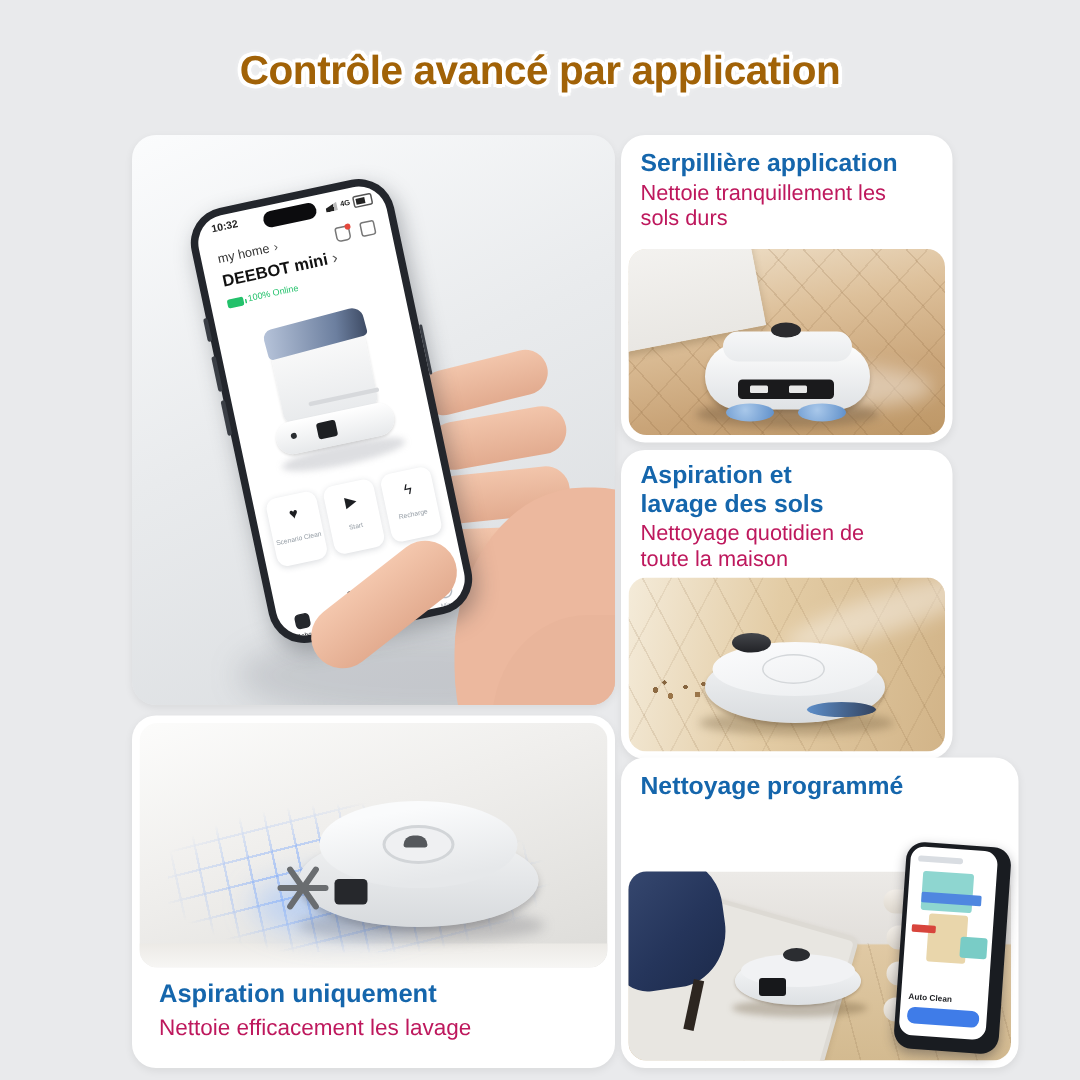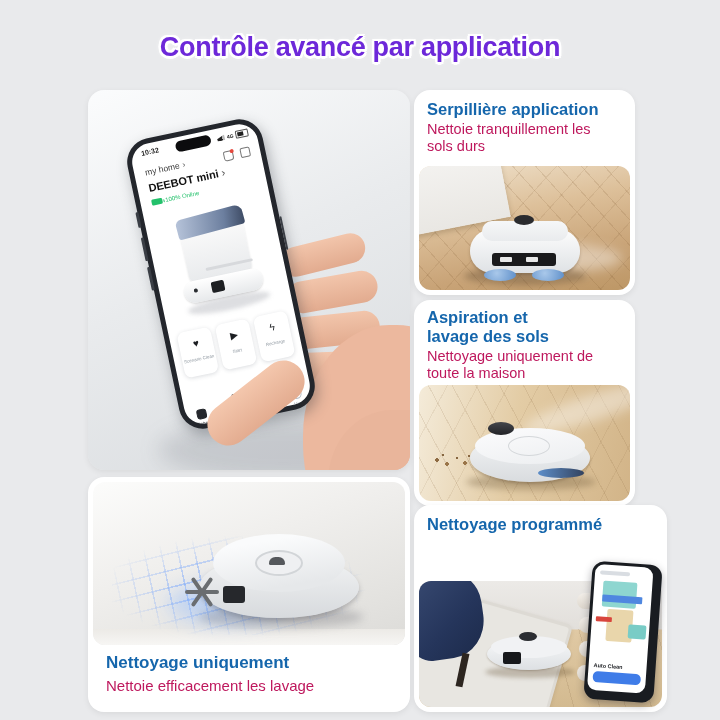--- a/index.html
+++ b/index.html
@@ -1,30 +1,30 @@
 <!DOCTYPE html>
 <html><head>
 <meta charset="utf-8">
 <style>
   html,body{margin:0;padding:0;}
   .page{position:relative;width:720px;height:720px;background:#e9eaec;font-family:"Liberation Sans",sans-serif;overflow:hidden;}
 
   
   .main-title{position:absolute;top:32px;left:0;right:0;text-align:center;
-    font-size:27px;font-weight:bold;color:#6d28d9;letter-spacing:-0.3px;
+    font-size:27px;font-weight:bold;color:#a16207;letter-spacing:-0.3px;
     text-shadow:-2px -2px 0 #fff,2px -2px 0 #fff,-2px 2px 0 #fff,2px 2px 0 #fff,
       -2.5px 0 0 #fff,2.5px 0 0 #fff,0 -2.5px 0 #fff,0 2.5px 0 #fff,0 0 6px #fff;}
 
   
   .card{position:absolute;background:#fff;border-radius:16px;box-shadow:0 2px 6px rgba(0,0,0,.07);}
   #card-phone{left:88px;top:90px;width:322px;height:380px;overflow:hidden;
     background:linear-gradient(155deg,#fbfcfd 0%,#e9ebed 45%,#d8dbde 100%);}
   #card-mop{left:414px;top:90px;width:221px;height:205px;}
   #card-vacmop{left:414px;top:300px;width:221px;height:206px;}
-  #card-sched{left:414px;top:505px;width:253px;height:207px;overflow:hidden;}
+  #card-sched{left:414px;top:505px;width:253px;height:207px;overflow:hidden;padding-left:12px;}
   #card-carpet{left:88px;top:477px;width:322px;height:235px;}
 
   .panel-title{position:absolute;left:13px;top:10px;font-size:16.5px;font-weight:bold;color:#1566ac;line-height:1.13;}
   .panel-body{position:absolute;left:13px;font-size:14.5px;color:#be185d;line-height:1.16;}
   .panel-img{position:absolute;left:5px;right:5px;bottom:5px;border-radius:12px;overflow:hidden;}
 
   #card-mop .panel-body{top:31px;max-width:185px;}
   #card-mop .panel-img{top:76px;}
   #card-vacmop .panel-title{top:8px;max-width:150px;}
   #card-vacmop .panel-body{top:48px;max-width:178px;}
@@ -309,21 +309,21 @@
           <i style="left:34px;"></i>
         </div>
         <div class="rm-mop" style="left:14px;"></div>
         <div class="rm-mop" style="left:62px;"></div>
       </div>
     </div>
   </div>
 
   <div class="card" id="card-vacmop">
     <div class="panel-title">Aspiration et lavage des sols</div>
-    <div class="panel-body">Nettoyage uniquement de toute la maison</div>
+    <div class="panel-body">Nettoyage quotidien de toute la maison</div>
     <div class="panel-img">
       <div class="scene-wood2"></div>
       <div class="shine" style="left:48%;top:8%;width:150px;height:26px;transform:rotate(-18deg);"></div>
       <div class="debris"></div>
       <div class="robot-v">
         <div class="rv-shadow"></div>
         <div class="rv-body"></div>
         <div class="rv-top"></div>
         <div class="rv-ring"></div>
         <div class="rv-lidar"></div>
@@ -378,17 +378,17 @@
         <div class="rc-dome"></div>
         <div class="rc-ring">
           <div class="rc-logo"></div>
         </div>
         <div class="rc-sensor"></div>
         <div class="rc-brush"></div>
         <div class="rc-brush b2"></div>
         <div class="rc-brush b3"></div>
       </div>
     </div>
-    <div class="panel-title">Nettoyage uniquement</div>
+    <div class="panel-title">Aspiration uniquement</div>
     <div class="panel-body">Nettoie efficacement les lavage</div>
   </div>
 
 </div>
 
 </body></html>

